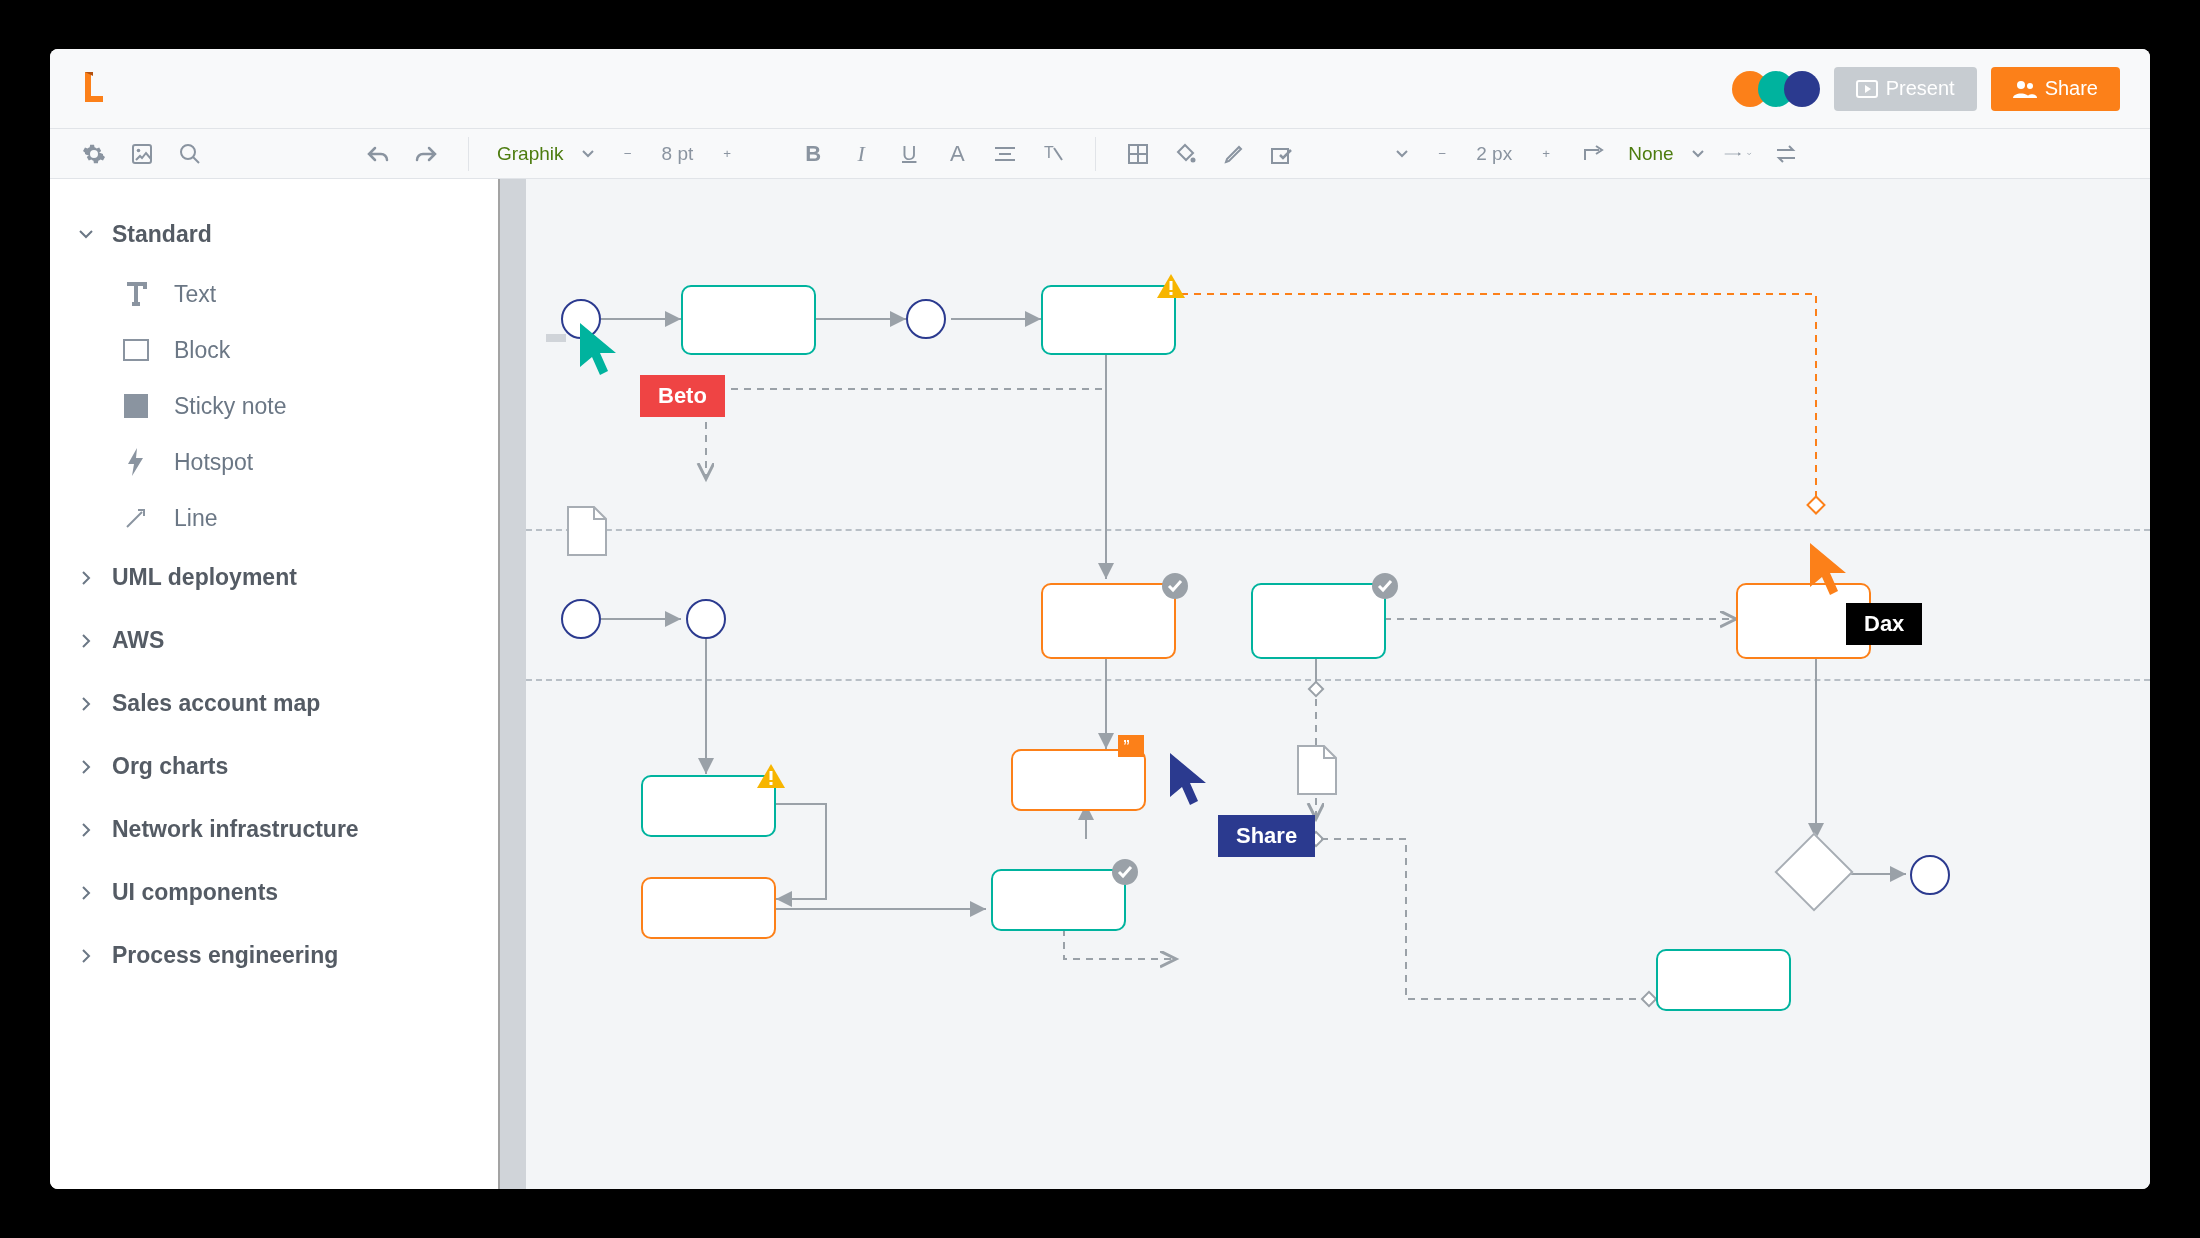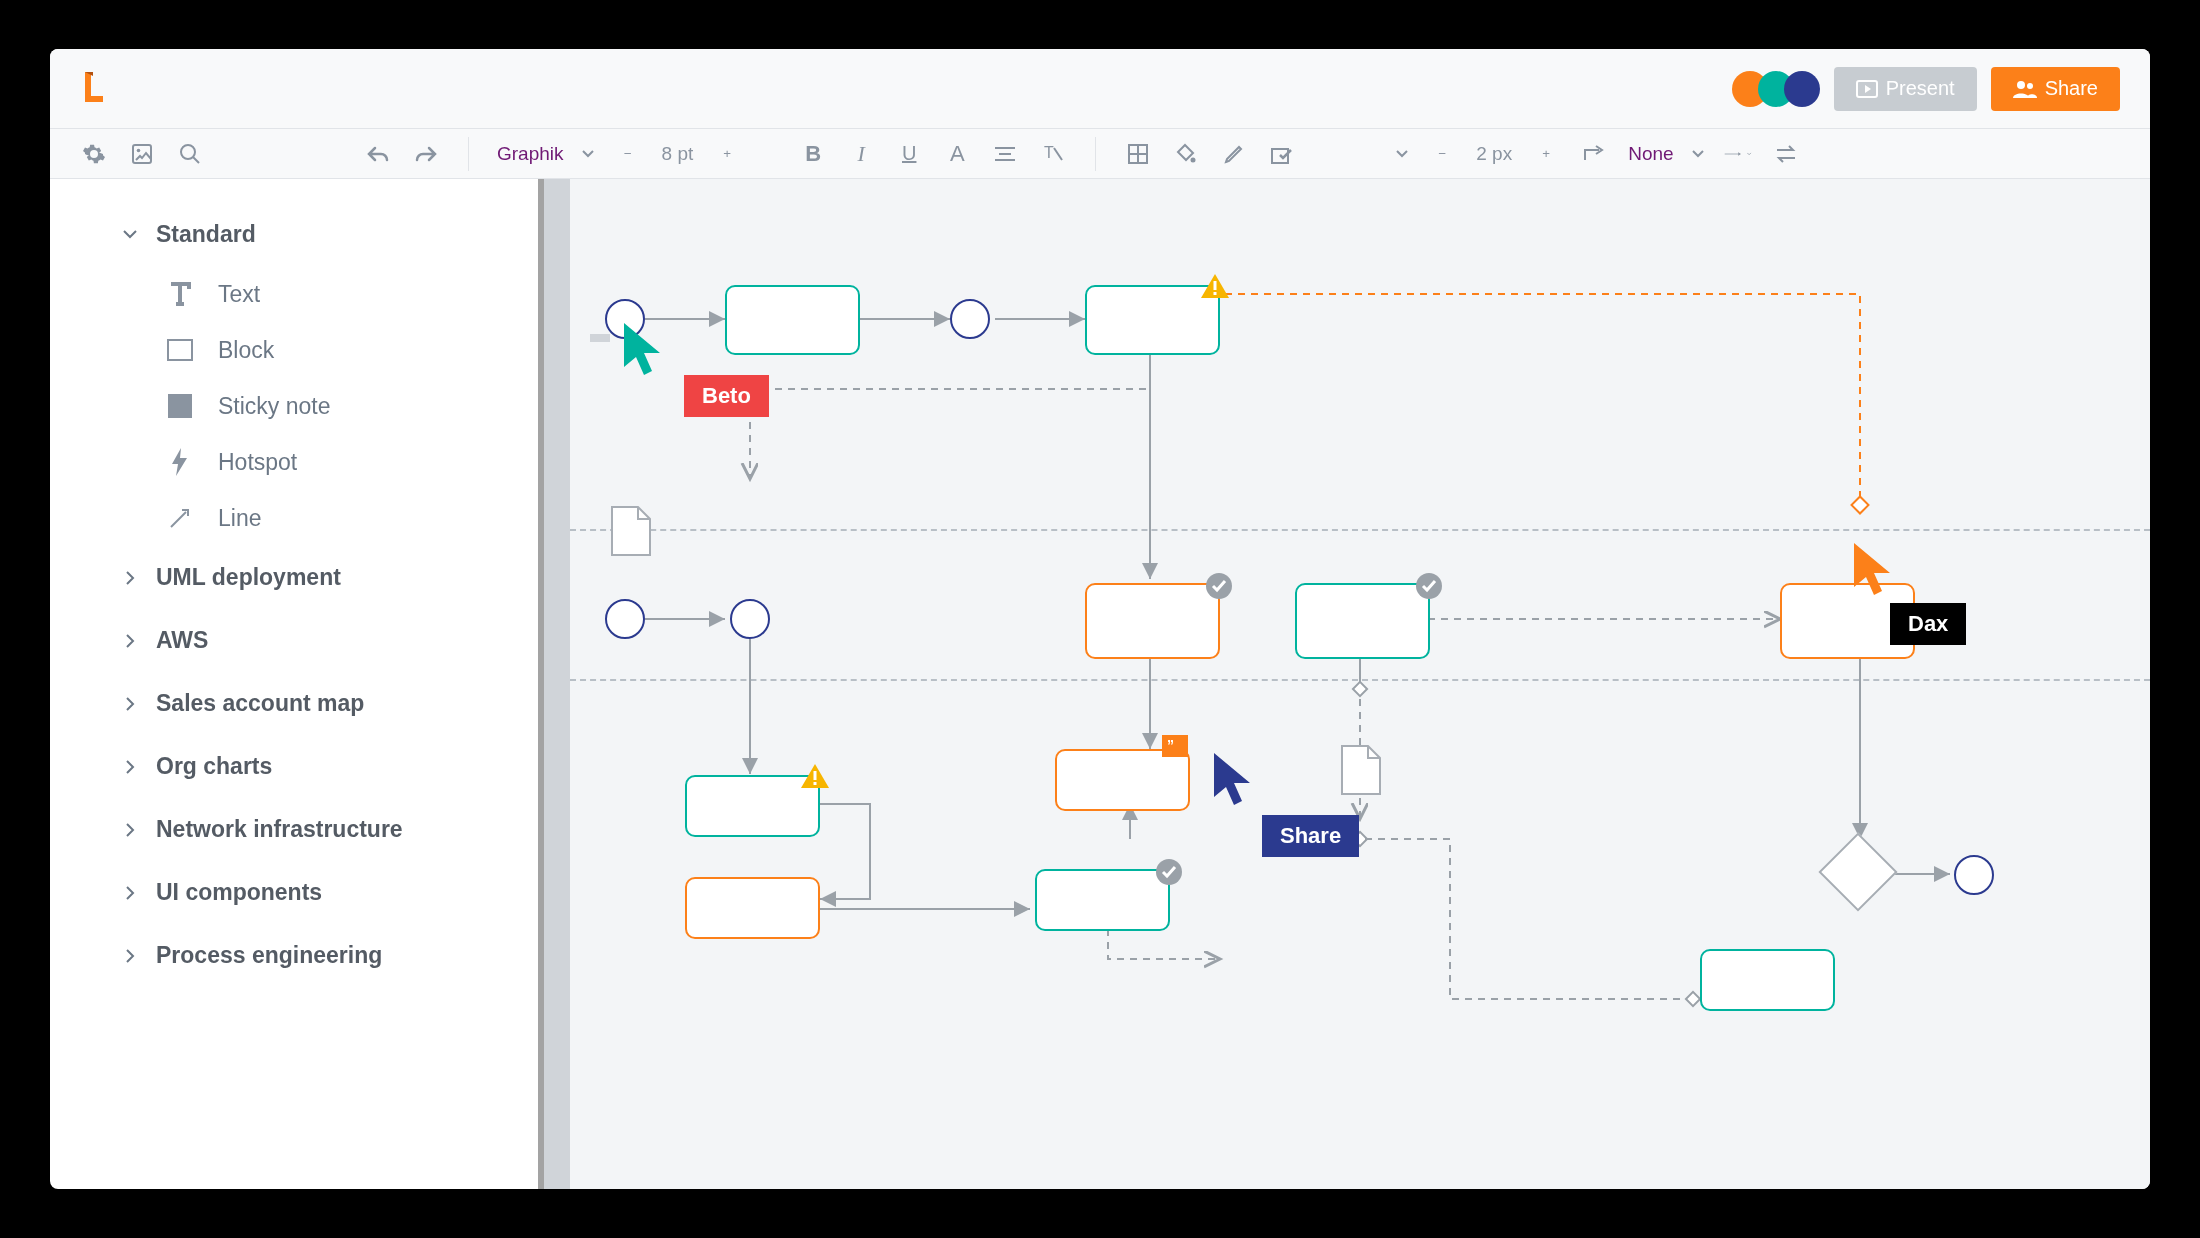--- a/index.html
+++ b/index.html
@@ -78,41 +78,40 @@
     color: #8a94a0;
     cursor: pointer;
     width: 28px; height: 28px;
     display: inline-flex; align-items: center; justify-content: center;
   }
   .divider {
     width: 1px; height: 34px; background: #e1e4e8; margin: 0 8px;
   }
   .font-select {
     display: flex; align-items: center; gap: 18px;
-    color: #701a75;
+    color: #4d7c0f;
   }
   .font-select span { cursor: pointer; }
 
   
   .body {
     flex: 1;
     display: flex;
     overflow: hidden;
   }
 
   
   .sidebar {
     width: 450px;
-    border-right: 6px solid #a3a3a3;
+    border-right: 2px solid #a3a3a3;
     background: #fff;
     padding: 24px 0 0 28px;
     color: #545b64;
     font-size: 23px;
     overflow-y: auto;
-    margin-left: 44px;
   }
   .category-header {
     display: flex; align-items: center; gap: 18px;
     padding: 18px 0;
     font-weight: 600;
     color: #545b64;
     cursor: pointer;
   }
   .category-header .caret {
     width: 16px; height: 16px;

